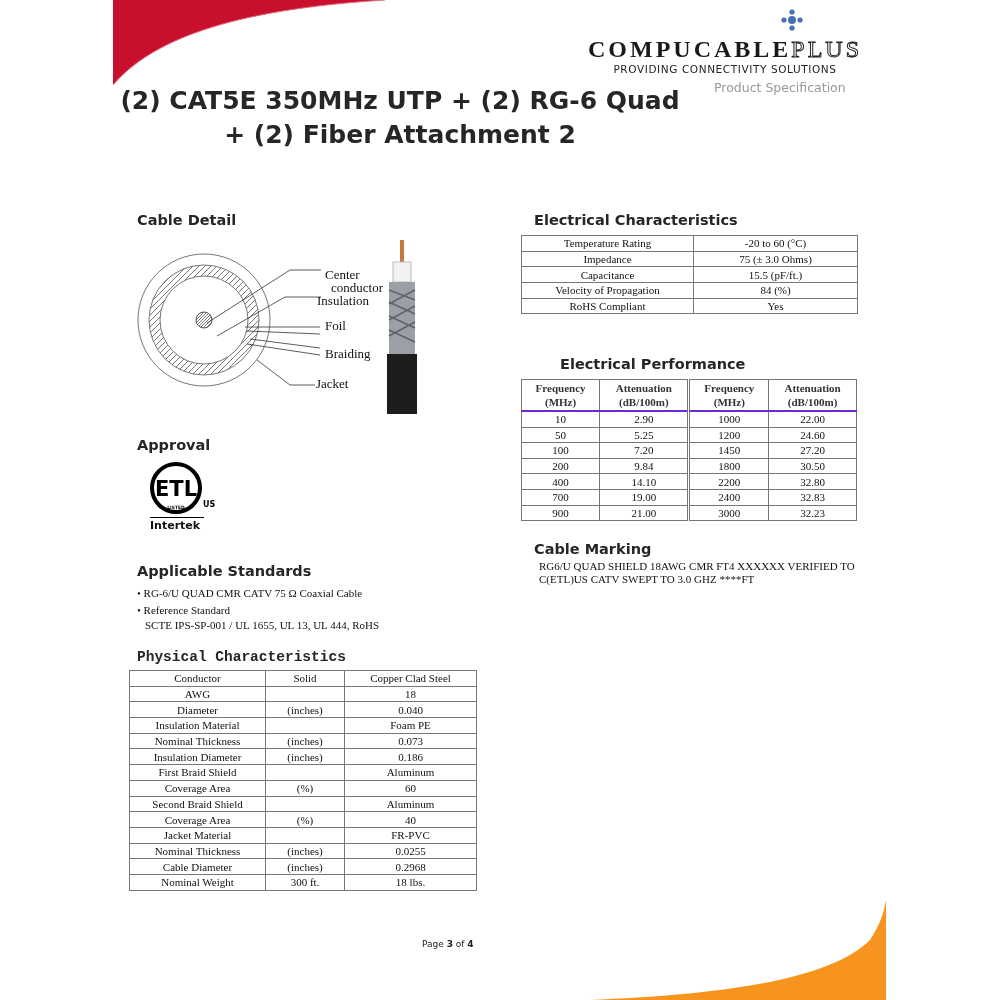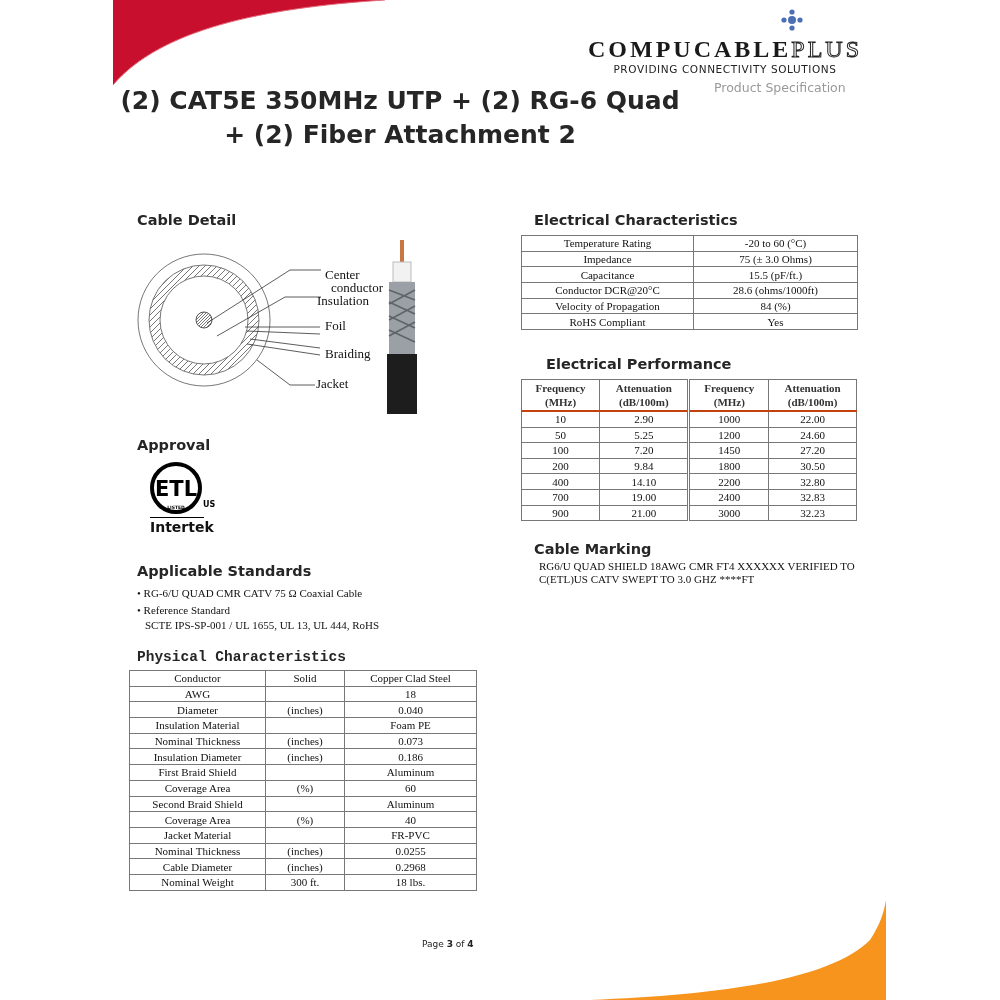--- a/index.html
+++ b/index.html
@@ -26,21 +26,21 @@
   .section-h { font-family:"DejaVu Sans", sans-serif; font-weight:bold; font-size:14.5px; color:#262626; }
 
   table { border-collapse:collapse; font-family:"Liberation Serif", serif; font-size:11px; }
   td, th { border:1px solid #777; text-align:center; padding:0; }
 
   #elec-char { left:521px; top:235px; width:337px; }
   #elec-char td { height:14.7px; line-height:14px; }
   #elec-char td:first-child { width:171px; }
 
   #elec-perf { left:521px; top:379px; width:336px; }
-  #elec-perf th { font-weight:bold; font-size:11px; line-height:14px; height:30px; color:#333; border-bottom:2px solid #c2410c; }
+  #elec-perf th { font-weight:bold; font-size:11px; line-height:14px; height:30px; color:#333; border-bottom:2px solid #6d28d9; }
   #elec-perf td { height:14.6px; line-height:14px; }
   #elec-perf .split { border-left:3px double #777; }
 
   #phys-char { left:129px; top:670px; width:348px; }
   #phys-char td { height:14.7px; line-height:14px; }
   #phys-char td:nth-child(1) { width:135px; }
   #phys-char td:nth-child(2) { width:78px; }
 
   .marking { left:539px; top:560px; width:340px; font-size:11px; line-height:13px; }
   .stds { left:137px; top:586px; font-size:11px; line-height:15px; }
@@ -125,21 +125,21 @@
 
 <div class="abs section-h" style="left:137px;top:437px;">Approval</div>
 <div class="abs" style="left:150px;top:460px;width:70px;height:80px;">
   <svg width="70" height="60">
     <circle cx="26" cy="28" r="24" fill="#fff" stroke="#000" stroke-width="4"></circle>
     <text x="26" y="36" text-anchor="middle" font-family="DejaVu Sans, sans-serif" font-weight="bold" font-size="21" fill="#000">ETL</text>
     <text x="26" y="49" text-anchor="middle" font-family="DejaVu Sans, sans-serif" font-size="4.5" font-weight="bold" fill="#000">LISTED</text>
     <text x="53" y="47" font-family="DejaVu Sans, sans-serif" font-weight="bold" font-size="8" fill="#000">US</text>
   </svg>
   <div style="position:absolute;left:0;top:57px;width:54px;border-top:1.5px solid #000;"></div>
-  <div style="position:absolute;left:0;top:59px;font-family:'DejaVu Sans',sans-serif;font-weight:bold;font-size:14px;">Intertek</div>
+  <div style="position:absolute;left:0;top:59px;font-family:'DejaVu Sans',sans-serif;font-weight:bold;font-size:11px;">Intertek</div>
 </div>
 
 <div class="abs section-h" style="left:137px;top:563px;">Applicable Standards</div>
 <div class="abs stds">
   <div>• RG-6/U QUAD CMR CATV 75 Ω Coaxial Cable</div>
   <div style="margin-top:2px;">• Reference Standard</div>
   <div style="padding-left:8px;">SCTE IPS-SP-001 / UL 1655, UL 13, UL 444, RoHS</div>
 </div>
 
 <div class="abs section-h" style="left:137px;top:649px;font-family:Liberation Mono, monospace;">Physical Characteristics</div>
@@ -227,35 +227,31 @@
       </tr>
       <tr>
         <td>Impedance</td>
         <td>75 (± 3.0 Ohms)</td>
       </tr>
       <tr>
         <td>Capacitance</td>
         <td>15.5 (pF/ft.)</td>
       </tr>
       <tr>
-        <td>Conductor DCR@20°C</td>
-        <td>28.6 (ohms/1000ft)</td>
-      </tr>
-      <tr>
         <td>Velocity of Propagation</td>
         <td>84 (%)</td>
       </tr>
       <tr>
         <td>RoHS Compliant</td>
         <td>Yes</td>
       </tr>
     </tbody>
 </table>
 
-<div class="abs section-h" style="left:546px;top:356px;">Electrical Performance</div>
+<div class="abs section-h" style="left:560px;top:356px;">Electrical Performance</div>
 <table id="elec-perf" class="abs">
   <thead>
     <tr>
       <th><span>Frequency</span><br><span>(MHz)</span></th>
       <th><span>Attenuation</span><br><span>(dB/100m)</span></th>
       <th class="split"><span>Frequency</span><br><span>(MHz)</span></th>
       <th><span>Attenuation</span><br><span>(dB/100m)</span></th>
     </tr>
   </thead>
   <tbody id="elec-perf-body">

